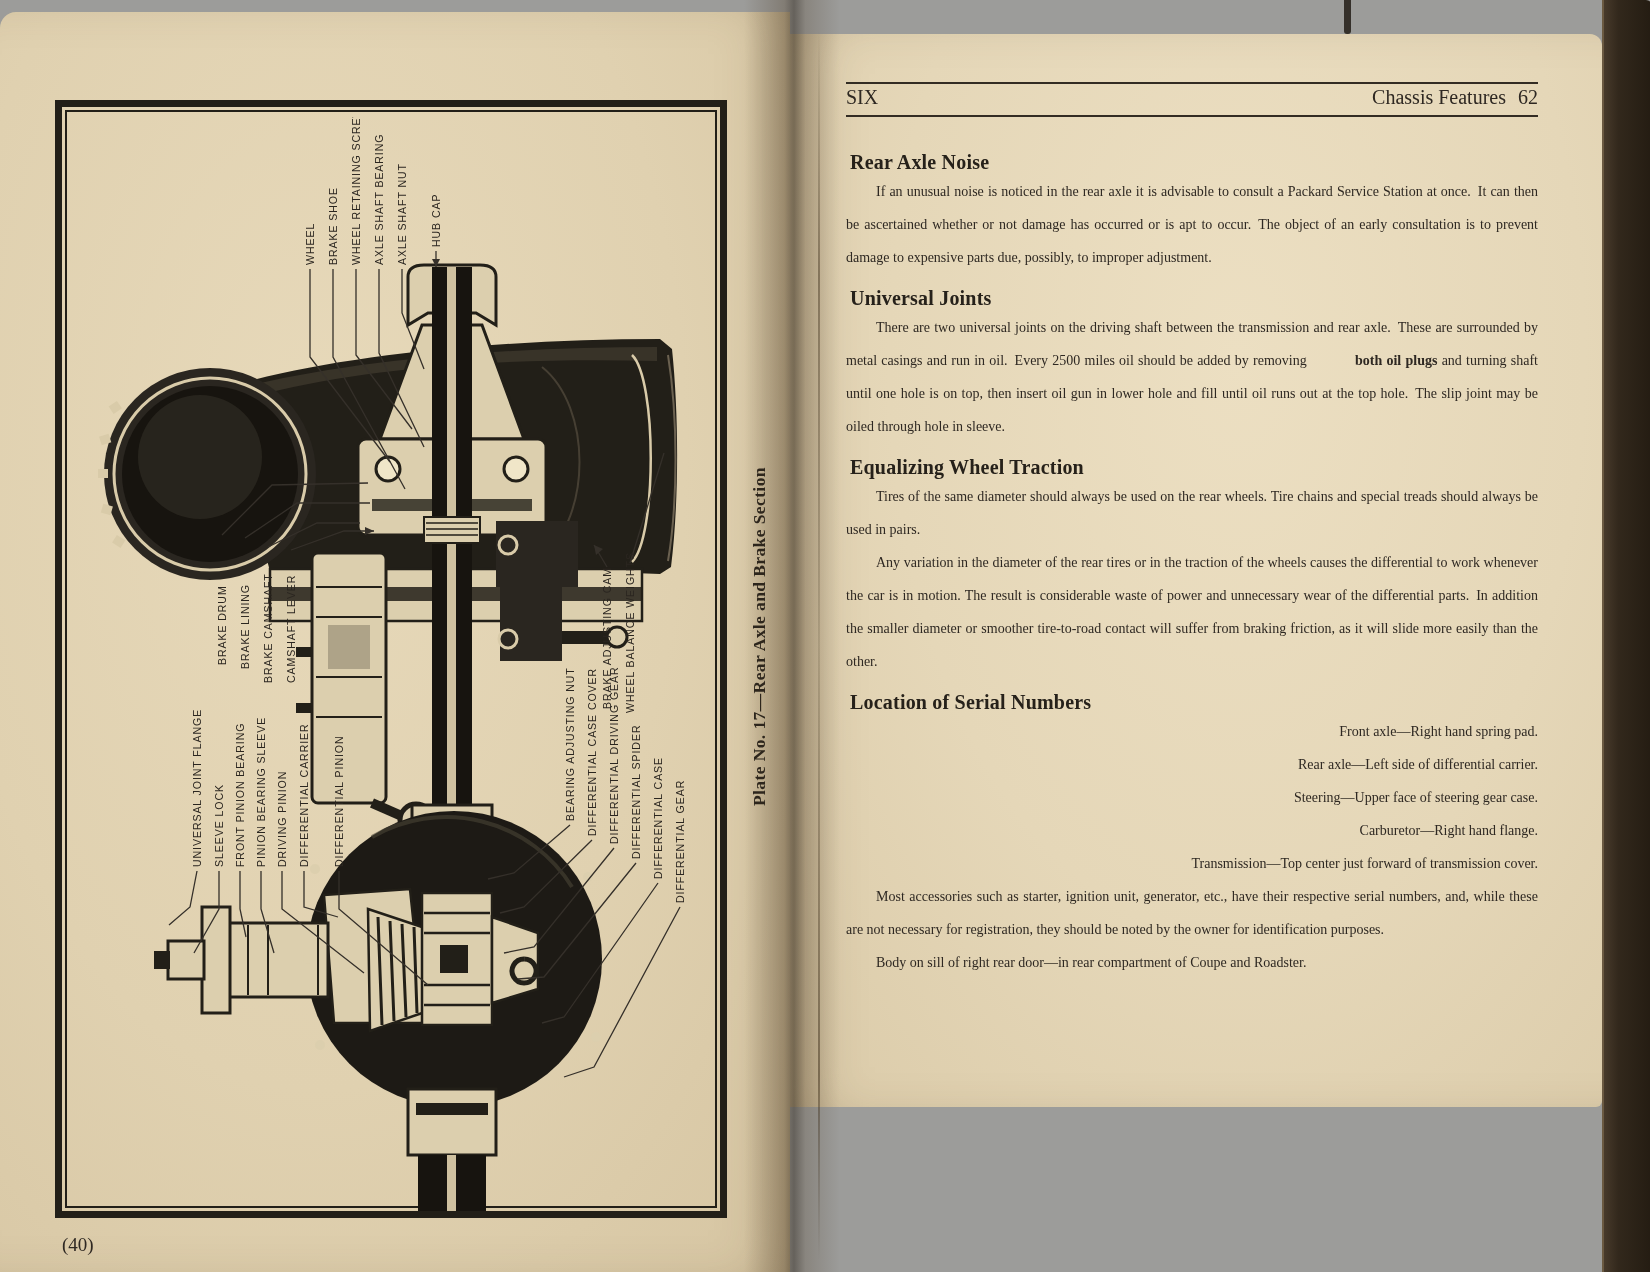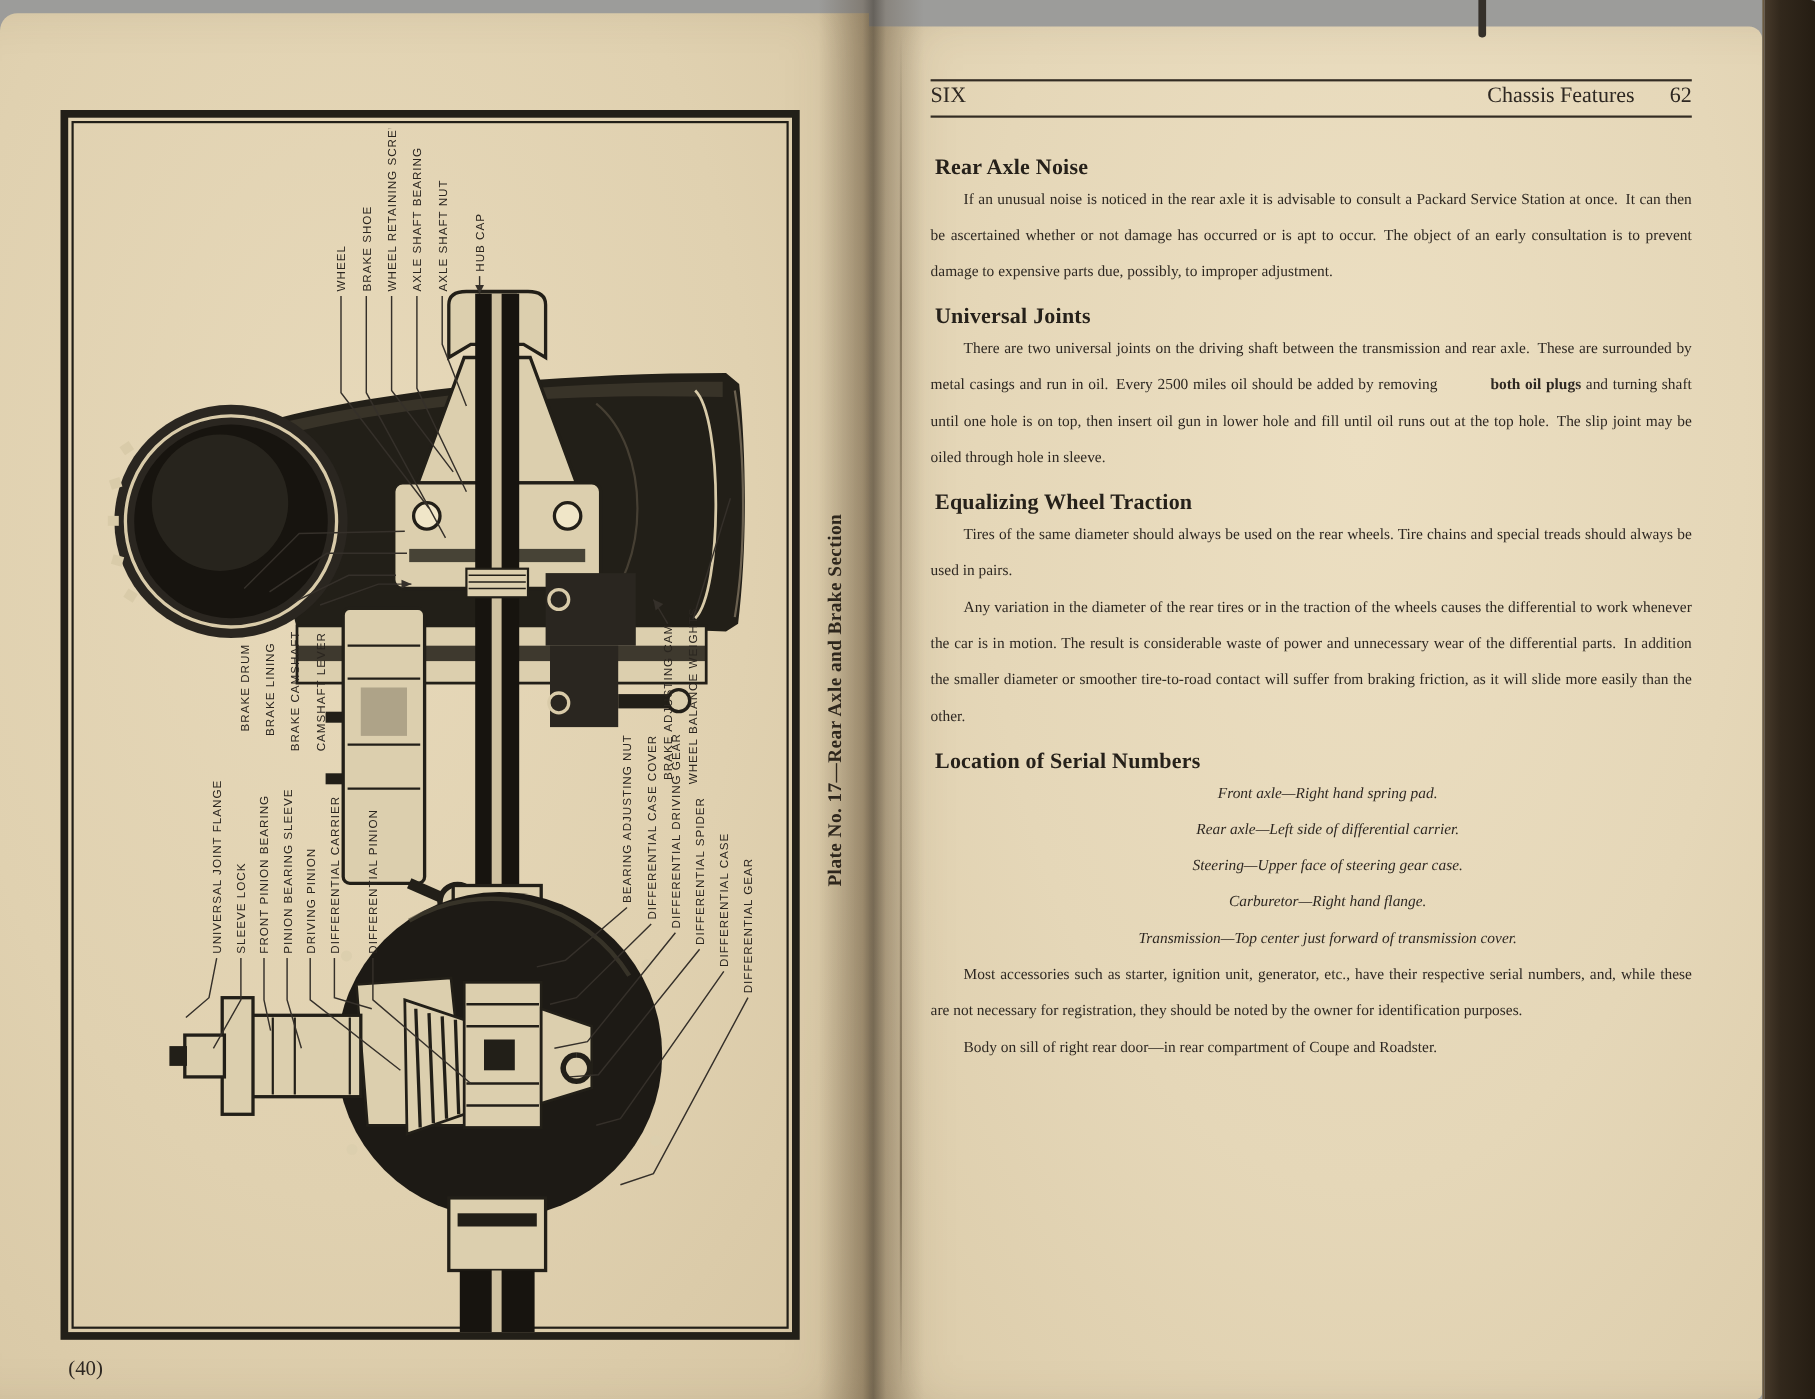--- a/index.html
+++ b/index.html
@@ -5,21 +5,21 @@
   html,body{margin:0;padding:0;}
   body{width:1650px;height:1272px;background:#9c9c9a;position:relative;overflow:hidden;
        font-family:"Liberation Serif", serif;}
   #canvas{position:absolute;inset:0;}
 
   
   .left-page{position:absolute;left:0;top:12px;width:790px;height:1260px;
     background:radial-gradient(ellipse at 40% 35%, #e7d9ba 0%, #e0d1b0 55%, #d6c5a2 100%);
     border-radius:16px 0 0 0;
     box-shadow:inset -40px 0 60px -30px rgba(80,60,35,.35);}
-  .right-page{position:absolute;left:790px;top:24px;width:812px;height:1248px;
+  .right-page{position:absolute;left:790px;top:34px;width:812px;height:1073px;
     background:radial-gradient(ellipse at 55% 30%, #ecdfc2 0%, #e5d7b8 55%, #dbcba9 100%);
     border-radius:0 12px 6px 0;
     box-shadow:inset 45px 0 60px -32px rgba(80,60,35,.40);}
   .cover-edge{position:absolute;left:1602px;top:0;width:48px;height:1272px;
     background:linear-gradient(90deg,#473a2b 0%,#32281c 30%,#241c12 100%);
     border-left:2px solid #6b5a42;border-radius:0 6px 0 0;}
   .gutter{position:absolute;left:744px;top:0;width:96px;height:1272px;
     background:linear-gradient(90deg,rgba(70,52,30,0) 0%,rgba(70,52,30,.30) 42%,
       rgba(35,26,15,.45) 52%,rgba(70,52,30,.22) 64%,rgba(70,52,30,0) 100%);}
   .crease{position:absolute;left:818px;top:30px;width:2px;height:1230px;
@@ -38,27 +38,27 @@
     writing-mode:vertical-rl;transform:rotate(180deg);white-space:nowrap;
     font-weight:bold;font-size:17.5px;letter-spacing:.4px;color:#2a241c;}
   .page-number{position:absolute;left:62px;top:1222px;font-size:19px;color:#2e2822;}
 
   
   .rp-content{position:absolute;left:56px;top:0;width:692px;color:#2e2822;}
   .rule{position:absolute;left:0;width:692px;height:2px;background:#332c23;}
   .rule-top{top:48px;} .rule-bottom{top:81px;}
   .running-head{position:absolute;top:52px;left:0;width:692px;display:flex;
     justify-content:space-between;font-size:20px;color:#2e2822;}
-  .rh-right{display:flex;gap:32px;justify-content:space-between;}
+  .rh-right{display:flex;gap:12px;justify-content:space-between;}
   .rp-body{position:absolute;top:104px;left:0;width:692px;}
   .rp-body h3{font-size:20px;font-weight:bold;color:#26211a;margin:13px 0 1px 4px;
     letter-spacing:.2px;}
   .rp-body p{font-size:14px;line-height:33px;margin:0;text-align:justify;
     text-indent:30px;}
-  .rp-body p.noj{text-align:center;font-style:italic;}
+  .rp-body p.noj{text-align:right;}
   .rp-body b{font-weight:bold;margin-left:44px;}
 
   
   .lbl{font-family:"Liberation Sans", sans-serif;font-size:10.6px;letter-spacing:.9px;
     fill:#2b2620;}
   .ldr{stroke:#35302a;stroke-width:1.3;fill:none;}
 </style>
 </head>
 <body>
 

